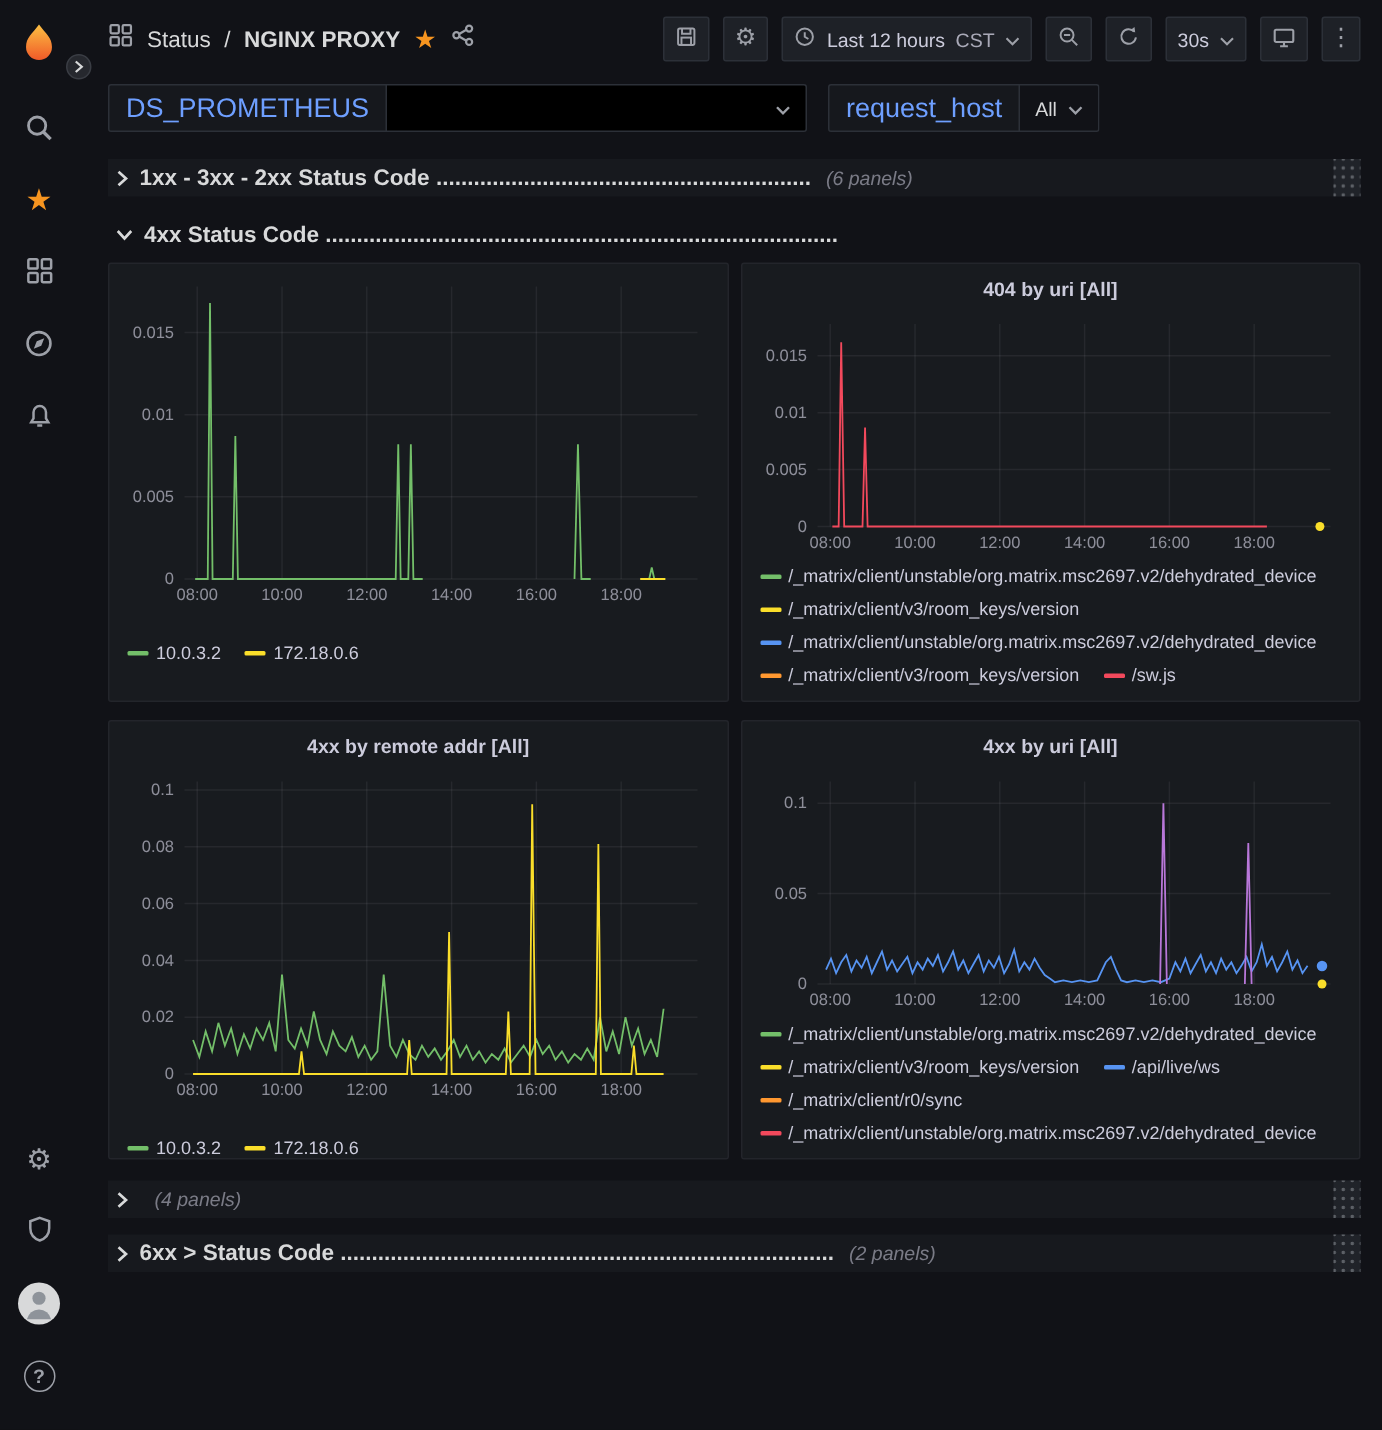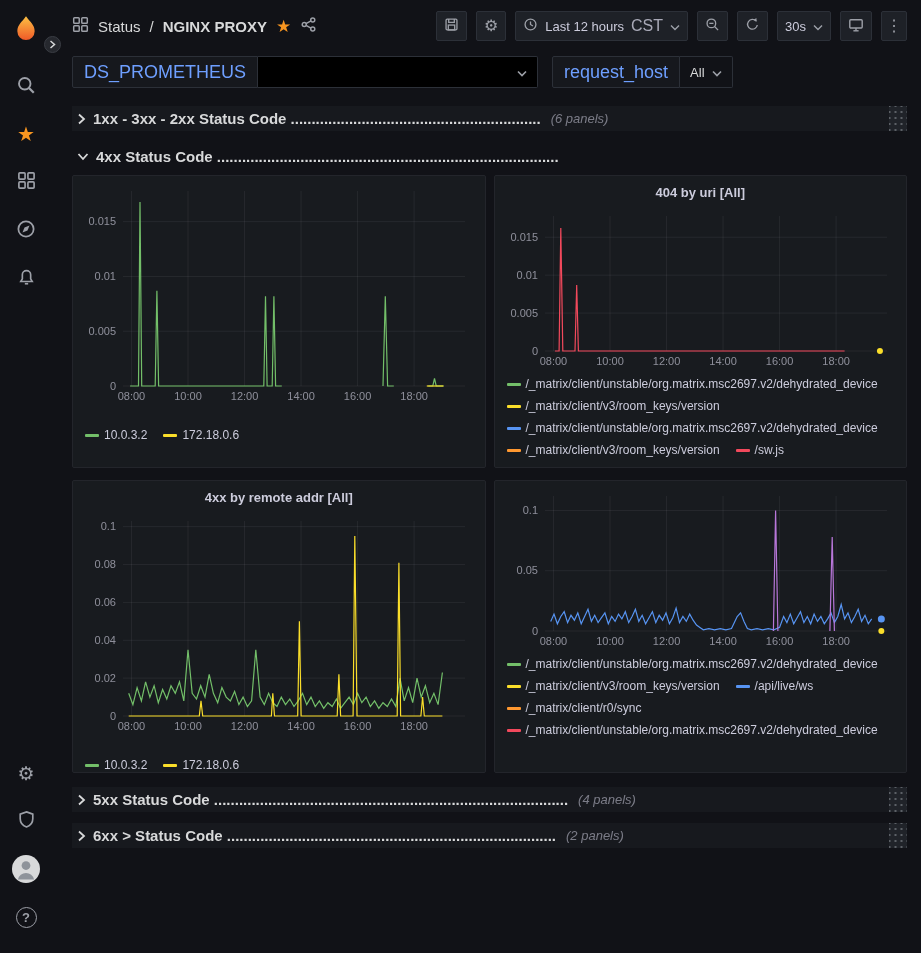--- a/index.html
+++ b/index.html
@@ -30,21 +30,21 @@
   .nav-left{display:flex;align-items:center;gap:9px}
   .nav-left svg{stroke:#9da0a8;fill:none;stroke-width:1.4}
   .crumb{font-size:15px;color:#d8d9da;cursor:pointer}
   .crumb-title{font-weight:600}
   .star{color:#f79520;font-size:17px;cursor:pointer;line-height:1}
   .nav-right{display:flex;align-items:center;gap:9px}
   .icon-btn{height:30px;min-width:30px;padding:0 7px;border:1px solid #2c3038;background:#1e2127;
             border-radius:2px;display:flex;align-items:center;justify-content:center;gap:7px;
             color:#ccccdc;font-size:13px;cursor:pointer;white-space:nowrap}
   .icon-btn svg{stroke:#9da0a8;fill:none;stroke-width:1.4;flex:none}
-  .tz{font-size:16px;opacity:.8}
+  .tz{font-size:13px;opacity:.8}
   .glyph{font-size:16px;color:#9da0a8;line-height:1}
 
   
   .submenu{display:flex;align-items:center;padding:4px 14px 10px 20px}
   .var{display:flex;margin-right:14px}
   .var-label{height:32px;display:flex;align-items:center;padding:0 11px;border:1px solid #2c3038;
              background:#16181d;color:#6e9fff;font-size:18px;border-radius:2px 0 0 2px;white-space:nowrap}
   .var-value{height:32px;display:flex;align-items:center;gap:7px;padding:0 10px;border:1px solid #2c3038;
              border-left:none;font-size:13px;color:#d8d9da;border-radius:0 2px 2px 0;cursor:pointer}
   .var-value.redacted{width:280px;background:#000;justify-content:flex-end}
@@ -397,20 +397,21 @@
                 <em>10.0.3.2</em>
               </span>
               <span class="li">
                 <i style="background: rgb(250, 222, 42);"></i>
                 <em>172.18.0.6</em>
               </span>
             </div>
         </section>
 
         <section class="panel">
+          <div class="panel-title">4xx by uri [All]</div>
           <svg class="chart" width="394" height="165">
               <line x1="50.4793388429752" x2="50.4793388429752" y1="10" y2="145" class="grid"></line>
               <text x="50.4793388429752" y="159" class="tk tx">08:00</text>
               <line x1="107.0082644628099" x2="107.0082644628099" y1="10" y2="145" class="grid"></line>
               <text x="107.0082644628099" y="159" class="tk tx">10:00</text>
               <line x1="163.5371900826446" x2="163.5371900826446" y1="10" y2="145" class="grid"></line>
               <text x="163.5371900826446" y="159" class="tk tx">12:00</text>
               <line x1="220.06611570247932" x2="220.06611570247932" y1="10" y2="145" class="grid"></line>
               <text x="220.06611570247932" y="159" class="tk tx">14:00</text>
               <line x1="276.59504132231405" x2="276.59504132231405" y1="10" y2="145" class="grid"></line>
@@ -452,21 +453,20 @@
               </span>
             </div>
         </section>
 
       </div>
 
       <div class="row-head collapsed rh3">
         <svg class="row-chev" width="9" height="12" viewBox="0 0 9 12">
             <polyline points="2,1.5 7,6 2,10.5"></polyline>
           </svg>
-        <span class="row-title">5xx Status Code .....................................................................................</span>
         <span class="row-count">(4 panels)</span>
         <span class="row-drag"></span>
       </div>
 
       <div class="row-head collapsed rh3">
         <svg class="row-chev" width="9" height="12" viewBox="0 0 9 12">
             <polyline points="2,1.5 7,6 2,10.5"></polyline>
           </svg>
         <span class="row-title">6xx &gt; Status Code ...............................................................................</span>
         <span class="row-count">(2 panels)</span>

